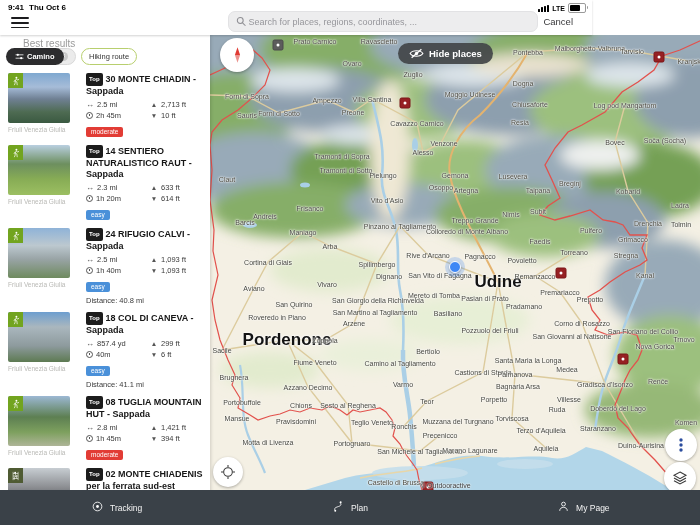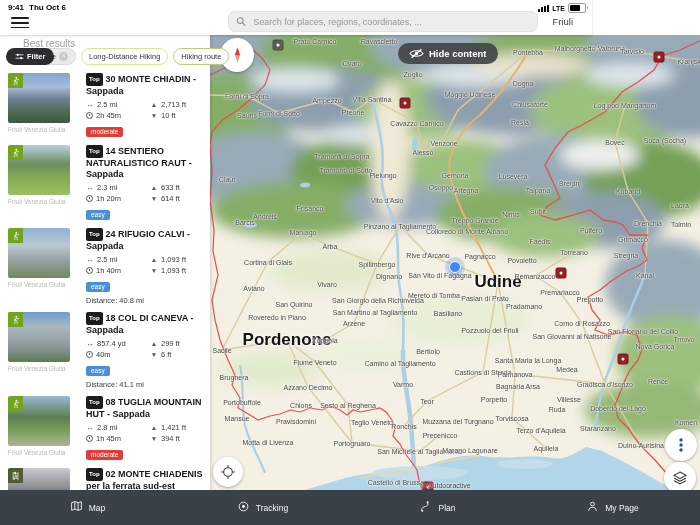--- a/index.html
+++ b/index.html
@@ -14,21 +14,21 @@
   .sig{display:flex;align-items:flex-end;gap:1px;height:7px;}
   .sig i{display:block;width:2px;background:#000;border-radius:.5px;}
   .sb-lte{font-size:7px;font-weight:700;color:#000;}
   .batt{position:relative;width:16px;height:8px;border:1px solid #9a9a9a;border-radius:2px;}
   .batt i{position:absolute;left:1px;top:1px;bottom:1px;width:10px;background:#000;border-radius:1px;}
   .batt:after{content:"";position:absolute;right:-3px;top:2px;width:1.5px;height:3px;background:#9a9a9a;border-radius:0 1px 1px 0;}
   .menu-btn{position:absolute;left:11px;top:17px;width:18px;height:13px;cursor:pointer;}
   .menu-btn i{display:block;height:1.8px;background:#1c1c1e;margin-bottom:3px;border-radius:1px;}
   .searchbar{position:absolute;left:228px;top:11px;width:310px;height:21px;background:#ededee;
              border:1px solid #e2e2e4;border-radius:7px;display:flex;align-items:center;padding:0 7px;box-sizing:border-box;}
-  .searchbar input{border:none;background:transparent;outline:none;font-size:9px;color:#333;margin-left:5px;width:100%;
+  .searchbar input{border:none;background:transparent;outline:none;font-size:9px;color:#333;width:100%;
                    font-family:"Liberation Sans",sans-serif;}
   .searchbar input::placeholder{color:#96969b;}
   .cancel{position:absolute;right:19px;top:16px;font-size:9.5px;color:#3a3a3c;cursor:pointer;}
   
   .panel{position:absolute;left:0;top:35px;width:210px;bottom:0;background:#fff;z-index:10;
          box-shadow:1px 0 3px rgba(0,0,0,.15);}
   .best{position:absolute;left:23px;top:3px;font-size:10px;color:#9a9a9a;}
   .chips{position:absolute;left:8px;top:13px;height:17px;display:flex;align-items:center;z-index:12;white-space:nowrap;}
   .chip{display:inline-flex;align-items:center;height:15px;border:1px solid #ccc;border-radius:9px;
         padding:0 7px;font-size:7.5px;color:#333;background:#fff;margin-right:5px;cursor:pointer;}
@@ -312,21 +312,21 @@
           <polygon points="10,25 14,13 6,13" fill="#eb928d"></polygon>
       </svg>
     </div>
 
     <div class="hidepill">
       <svg viewBox="0 0 20 14" width="15" height="11">
         <path d="M1.5 7 C4.5 2.2 15.5 2.2 18.5 7 C15.5 11.8 4.5 11.8 1.5 7 Z" fill="none" stroke="#fff" stroke-width="1.5"></path>
         <circle cx="10" cy="7" r="2.2" fill="#fff"></circle>
         <line x1="3.5" y1="12.8" x2="16.5" y2="1.2" stroke="#fff" stroke-width="1.7"></line>
       </svg>
-      <span>Hide content</span>
+      <span>Hide places</span>
     </div>
 
     <div class="mbtn locate">
       <svg viewBox="0 0 24 24" width="16" height="16" fill="none" stroke="#3c3c3c" stroke-width="1.6">
         <circle cx="12" cy="12" r="6.5"></circle>
           <path d="M12 1.5 V5 M12 19 V22.5 M1.5 12 H5 M19 12 H22.5"></path>
       </svg>
     </div>
     <div class="mbtn dotsbtn">
       <svg width="4" height="14" viewBox="0 0 4 14">
@@ -348,24 +348,23 @@
   <div class="panel">
     <div class="best">Best results</div>
     <div class="chips" id="chips">
       <span class="filter-pill">
         <svg viewBox="0 0 16 12" width="9" height="7">
           <line x1="1" y1="3" x2="15" y2="3" stroke="#fff" stroke-width="1.4"></line>
           <line x1="1" y1="9" x2="15" y2="9" stroke="#fff" stroke-width="1.4"></line>
           <circle cx="5" cy="3" r="1.9" fill="#fff"></circle>
             <circle cx="11" cy="9" r="1.9" fill="#fff"></circle>
         </svg>
-        <span>Filter</span>
+        <span>Camino</span>
       </span>
     <span class="chip" style="background: rgb(235, 235, 235); border-color: rgb(217, 217, 217);">Hiking route<span class="chip-x">×</span></span>
-        <span class="chip" style="background: rgb(255, 255, 255); border-color: rgb(221, 228, 142);">Long-Distance Hiking</span>
         <span class="chip" style="background: rgb(255, 255, 255); border-color: rgb(184, 207, 110);">Hiking route</span>
       </div>
     <div class="list" id="route-list">
         <div class="card">
           <div class="thumb thumb-1">
             <span class="act" style="background:#72a41f">
               <svg viewBox="0 0 24 24" width="10" height="10">
                 <circle cx="13" cy="4" r="2.3" fill="#fff"></circle>
                 <path d="M13 7 L10 12 L10 17 L8 22 M10 12 L14 14 L15 22 M10 9 L7 14 M13 8 L17 10 L19 7" stroke="#fff" stroke-width="1.7" fill="none"></path>
               </svg>
@@ -560,31 +559,24 @@
         <i></i>
         <i></i>
       </div>
     <div class="searchbar">
       <svg viewBox="0 0 16 16" width="11" height="11" fill="none" stroke="#8e8e93" stroke-width="1.6">
         <circle cx="6.5" cy="6.5" r="4.5"></circle>
           <line x1="10" y1="10" x2="14.5" y2="14.5"></line>
       </svg>
       <input type="text" placeholder="Search for places, regions, coordinates, ..." style="">
     </div>
-    <div class="cancel">Friuli</div>
+    <div class="cancel">Cancel</div>
   </div>
 
   <div class="tabbar" id="tabbar" style="background: rgb(58, 65, 72);">
-      <div class="tab">
-        <span><svg viewBox="0 0 24 24" width="13" height="13" fill="none" stroke="#fff" stroke-width="1.6">
-            <path d="M3 5 L9 3 L15 5 L21 3 L21 17 L15 19 L9 17 L3 19 Z"></path>
-            <path d="M9 3 L9 17 M15 5 L15 19"></path>
-          </svg></span>
-        <span>Map</span>
-      </div>
       <div class="tab">
         <span><svg viewBox="0 0 24 24" width="13" height="13" fill="none" stroke="#fff" stroke-width="1.6">
             <circle cx="12" cy="12" r="8"></circle>
             <circle cx="12" cy="12" r="2.6" fill="#fff" stroke="none"></circle>
           </svg></span>
         <span>Tracking</span>
       </div>
       <div class="tab">
         <span><svg viewBox="0 0 24 24" width="13" height="13" fill="none" stroke="#fff" stroke-width="1.6">
             <path d="M6 19 C2 15 9 13 12 12 C16 11 18 8 15 5"></path>

